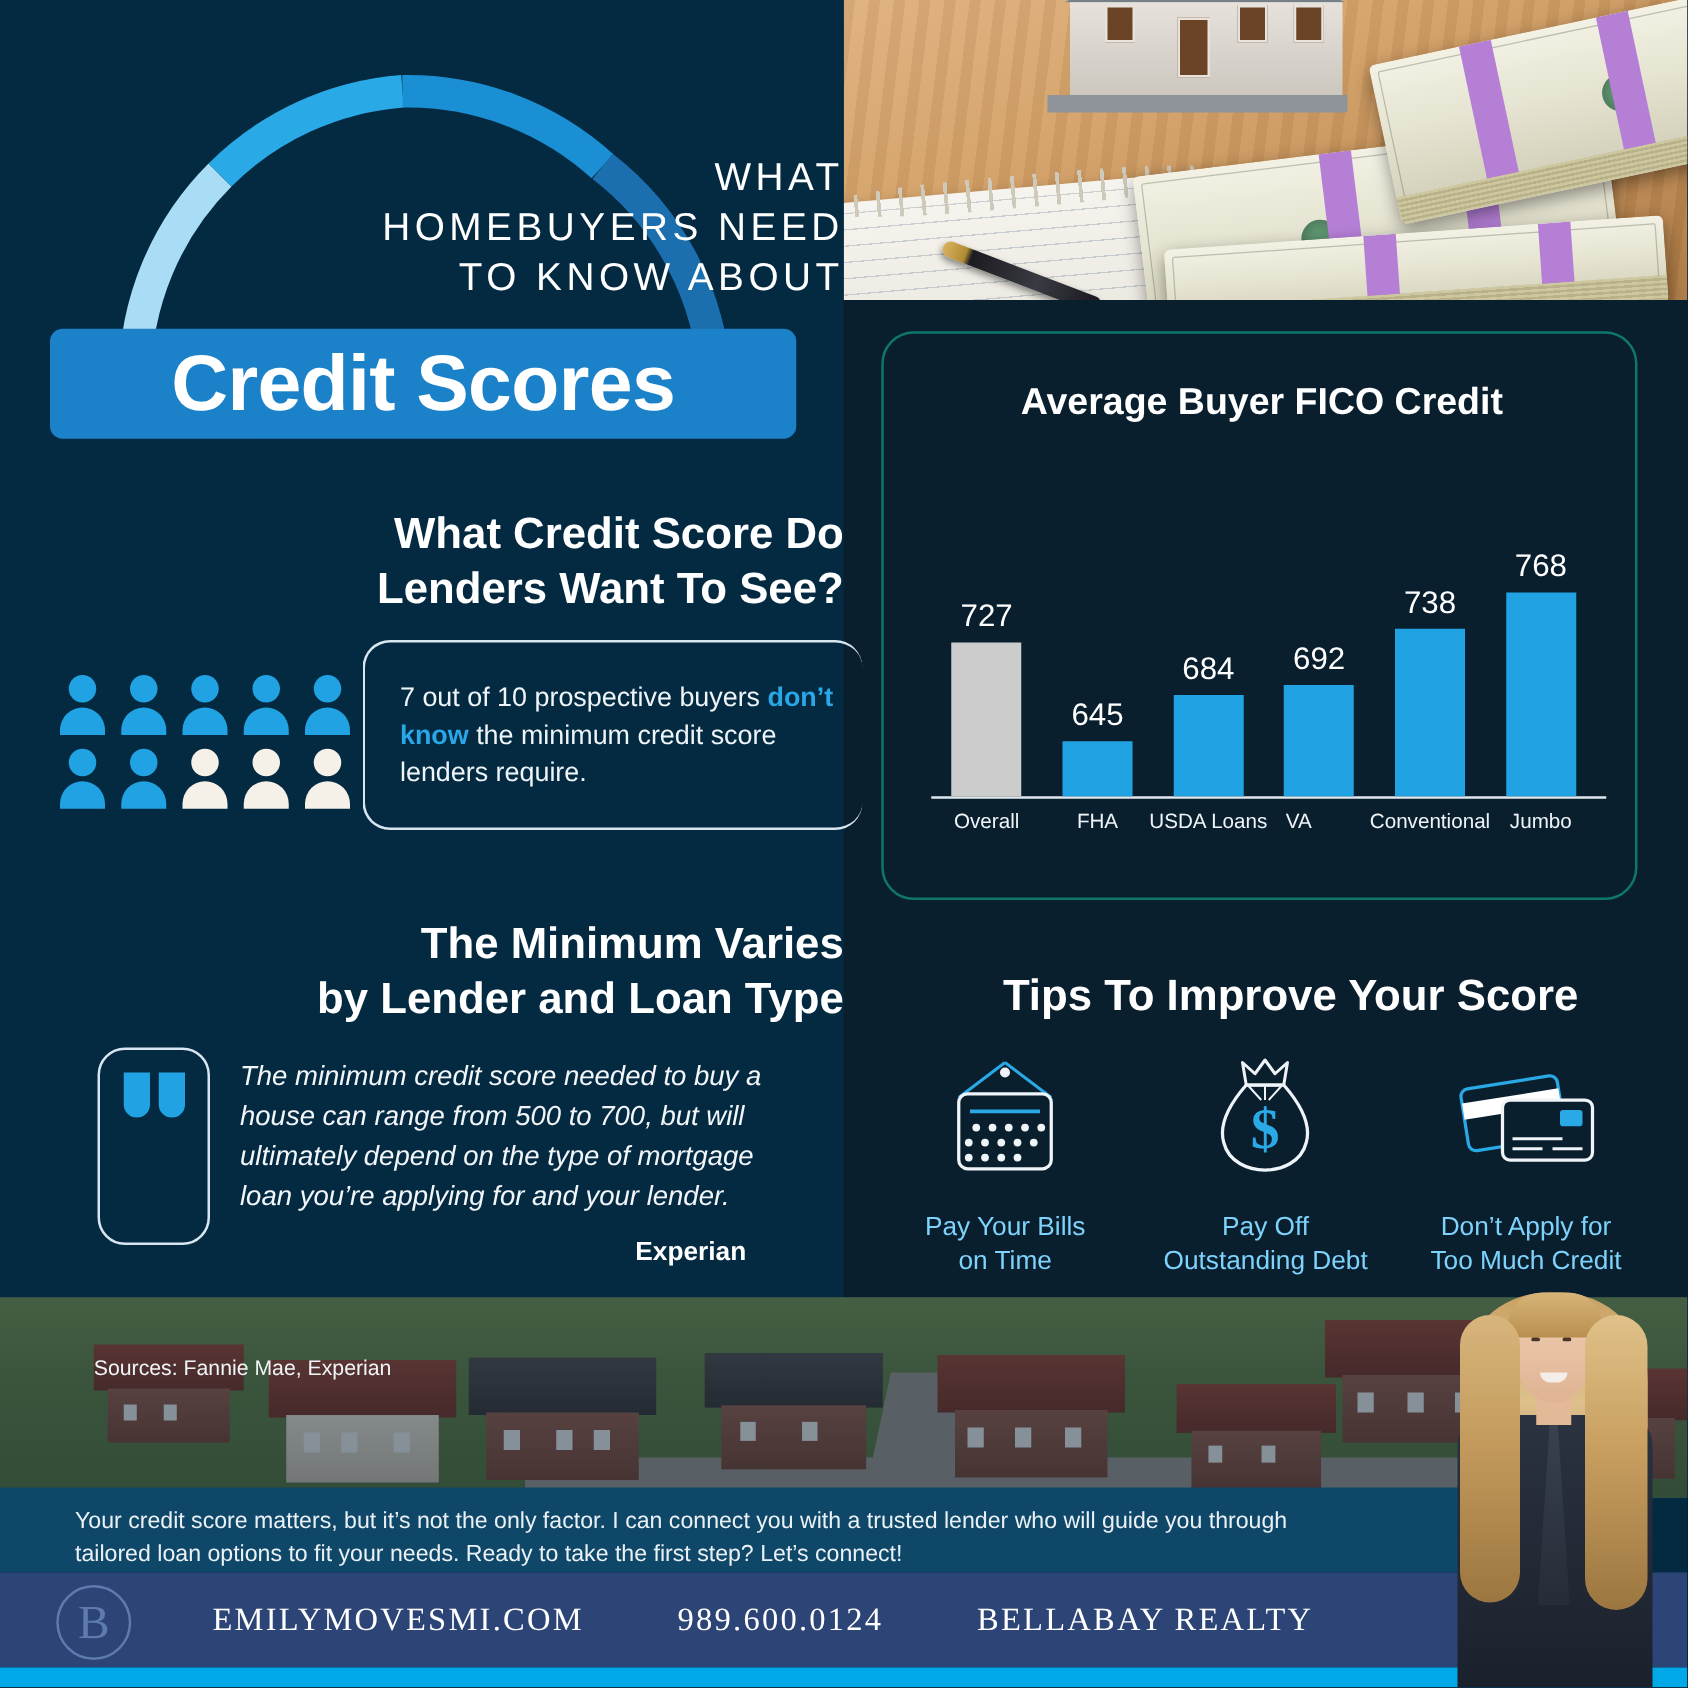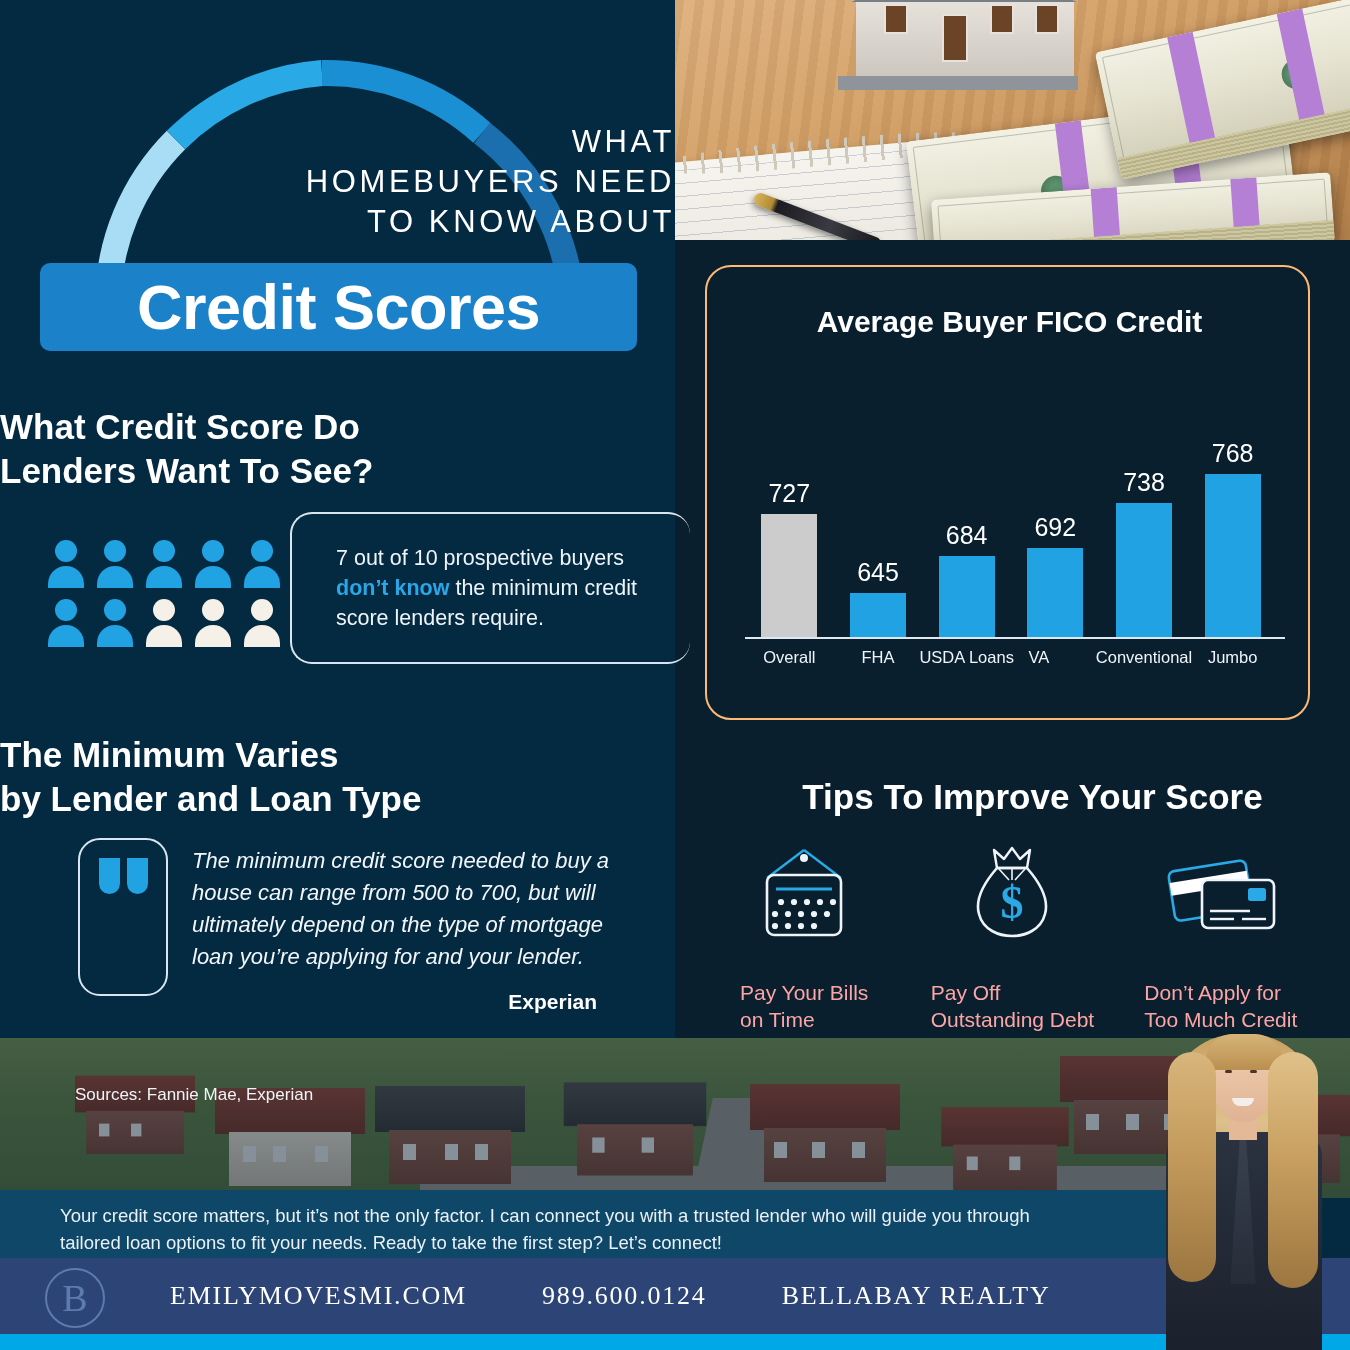--- a/index.html
+++ b/index.html
@@ -63,65 +63,65 @@
   
   .gauge{position:absolute;left:90px;top:58px;width:500px;height:250px;}
 
   .title-lines{position:absolute;left:0;top:122px;width:675px;text-align:right;
     color:#ffffff;font-size:31px;letter-spacing:3.6px;line-height:40px;font-weight:400;}
 
   .title-box{position:absolute;left:40px;top:263px;width:597px;height:88px;
     background:#1b81c8;border-radius:10px;display:flex;align-items:center;justify-content:center;}
   .title-box span{color:#ffffff;font-size:63px;font-weight:bold;letter-spacing:-.5px;}
 
-  .h2{color:#ffffff;font-weight:bold;text-align:left;line-height:44px;font-size:35px;}
+  .h2{color:#ffffff;font-weight:bold;text-align:right;line-height:44px;font-size:35px;}
 
   .sec1-head{position:absolute;left:0;top:405px;width:675px;}
   .people{position:absolute;left:48px;top:540px;width:230px;}
   .people-row{display:flex;gap:15px;margin-bottom:11px;}
   .person{width:36px;height:48px;position:relative;}
   .person .head{position:absolute;left:7px;top:0;width:22px;height:22px;border-radius:50%;}
   .person .body{position:absolute;left:0;top:26px;width:36px;height:22px;border-radius:18px 18px 0 0;}
   .p-blue .head,.p-blue .body{background:#21a3e3;}
   .p-white .head,.p-white .body{background:#f5f1e8;}
 
   .info-card{position:absolute;left:290px;top:512px;width:400px;height:152px;
     border:2px solid #d9e6ef;border-radius:22px;border-right:none;
     display:flex;align-items:center;padding-left:28px;}
-  .info-card p{margin:16px;color:#eef4f8;font-size:21.5px;line-height:30px;}
+  .info-card p{margin:0;color:#eef4f8;font-size:21.5px;line-height:30px;}
   .info-card b{color:#2aa7e8;}
 
   .sec2-head{position:absolute;left:0;top:733px;width:675px;}
   .quote-mark-box{position:absolute;left:78px;top:838px;width:90px;height:158px;
     border:2px solid #d9e6ef;border-radius:22px;display:flex;align-items:flex-start;justify-content:center;padding-top:18px;}
   .qm{display:flex;gap:7px;}
   .qm i{display:block;width:21px;height:36px;background:#21a3e3;border-radius:0 0 11px 11px;font-style:normal;}
   .quote-text{position:absolute;left:192px;top:845px;width:420px;
     color:#f2f6f9;font-size:22px;line-height:32px;font-style:italic;}
   .quote-src{position:absolute;left:192px;top:990px;width:405px;text-align:right;
     color:#ffffff;font-size:21px;font-weight:bold;}
 
   
   .chart-card{position:absolute;left:705px;top:265px;width:605px;height:455px;
-    border:2px solid #fdba74;border-radius:26px;}
+    border:2px solid #0f766e;border-radius:26px;}
   .chart-title{position:absolute;left:0;top:36px;width:605px;text-align:center;
     color:#ffffff;font-size:30px;font-weight:bold;line-height:38px;}
   .plot{position:absolute;left:24px;top:150px;width:560px;height:258px;}
   .axis{position:absolute;left:14px;right:6px;bottom:36px;height:2px;background:#dfe8ee;}
   .bar-group{position:absolute;bottom:38px;display:flex;flex-direction:column;align-items:center;}
   .bar{width:100%;border-radius:0;}
   .bar-val{position:absolute;width:100%;text-align:center;color:#ffffff;font-size:25px;}
   .bar-lbl{position:absolute;bottom:8px;width:100%;text-align:center;color:#eef4f8;font-size:16.5px;white-space:nowrap;}
 
   
   .tips-head{position:absolute;left:675px;top:775px;width:675px;text-align:center;padding-left:40px;}
   .tips-row{position:absolute;left:700px;top:838px;width:625px;display:flex;}
   .tip{flex:1;display:flex;flex-direction:column;align-items:center;}
   .tip-ico{height:110px;display:flex;align-items:center;justify-content:center;}
-  .tip-lbl{margin-top:31px;color:#fca5a5;font-size:21px;line-height:27px;}
+  .tip-lbl{margin-top:20px;color:#7dd3fc;font-size:21px;line-height:27px;text-align:center;}
 
   
   .photo-hood{position:absolute;left:0;top:1038px;width:1350px;height:160px;overflow:hidden;
     background:#4f6a4a;}
   .hood-grass{position:absolute;inset:0;
     background:linear-gradient(180deg,#6d8a52 0%,#5c7a46 40%,#4e6b3d 100%);}
   .hood-road{position:absolute;left:700px;top:60px;width:160px;height:120px;background:#8c8d8a;
     transform:skewX(-12deg);}
   .hood-road2{position:absolute;left:420px;top:128px;width:900px;height:46px;background:#8c8d8a;}
   .hood-house{position:absolute;width:150px;height:96px;}

